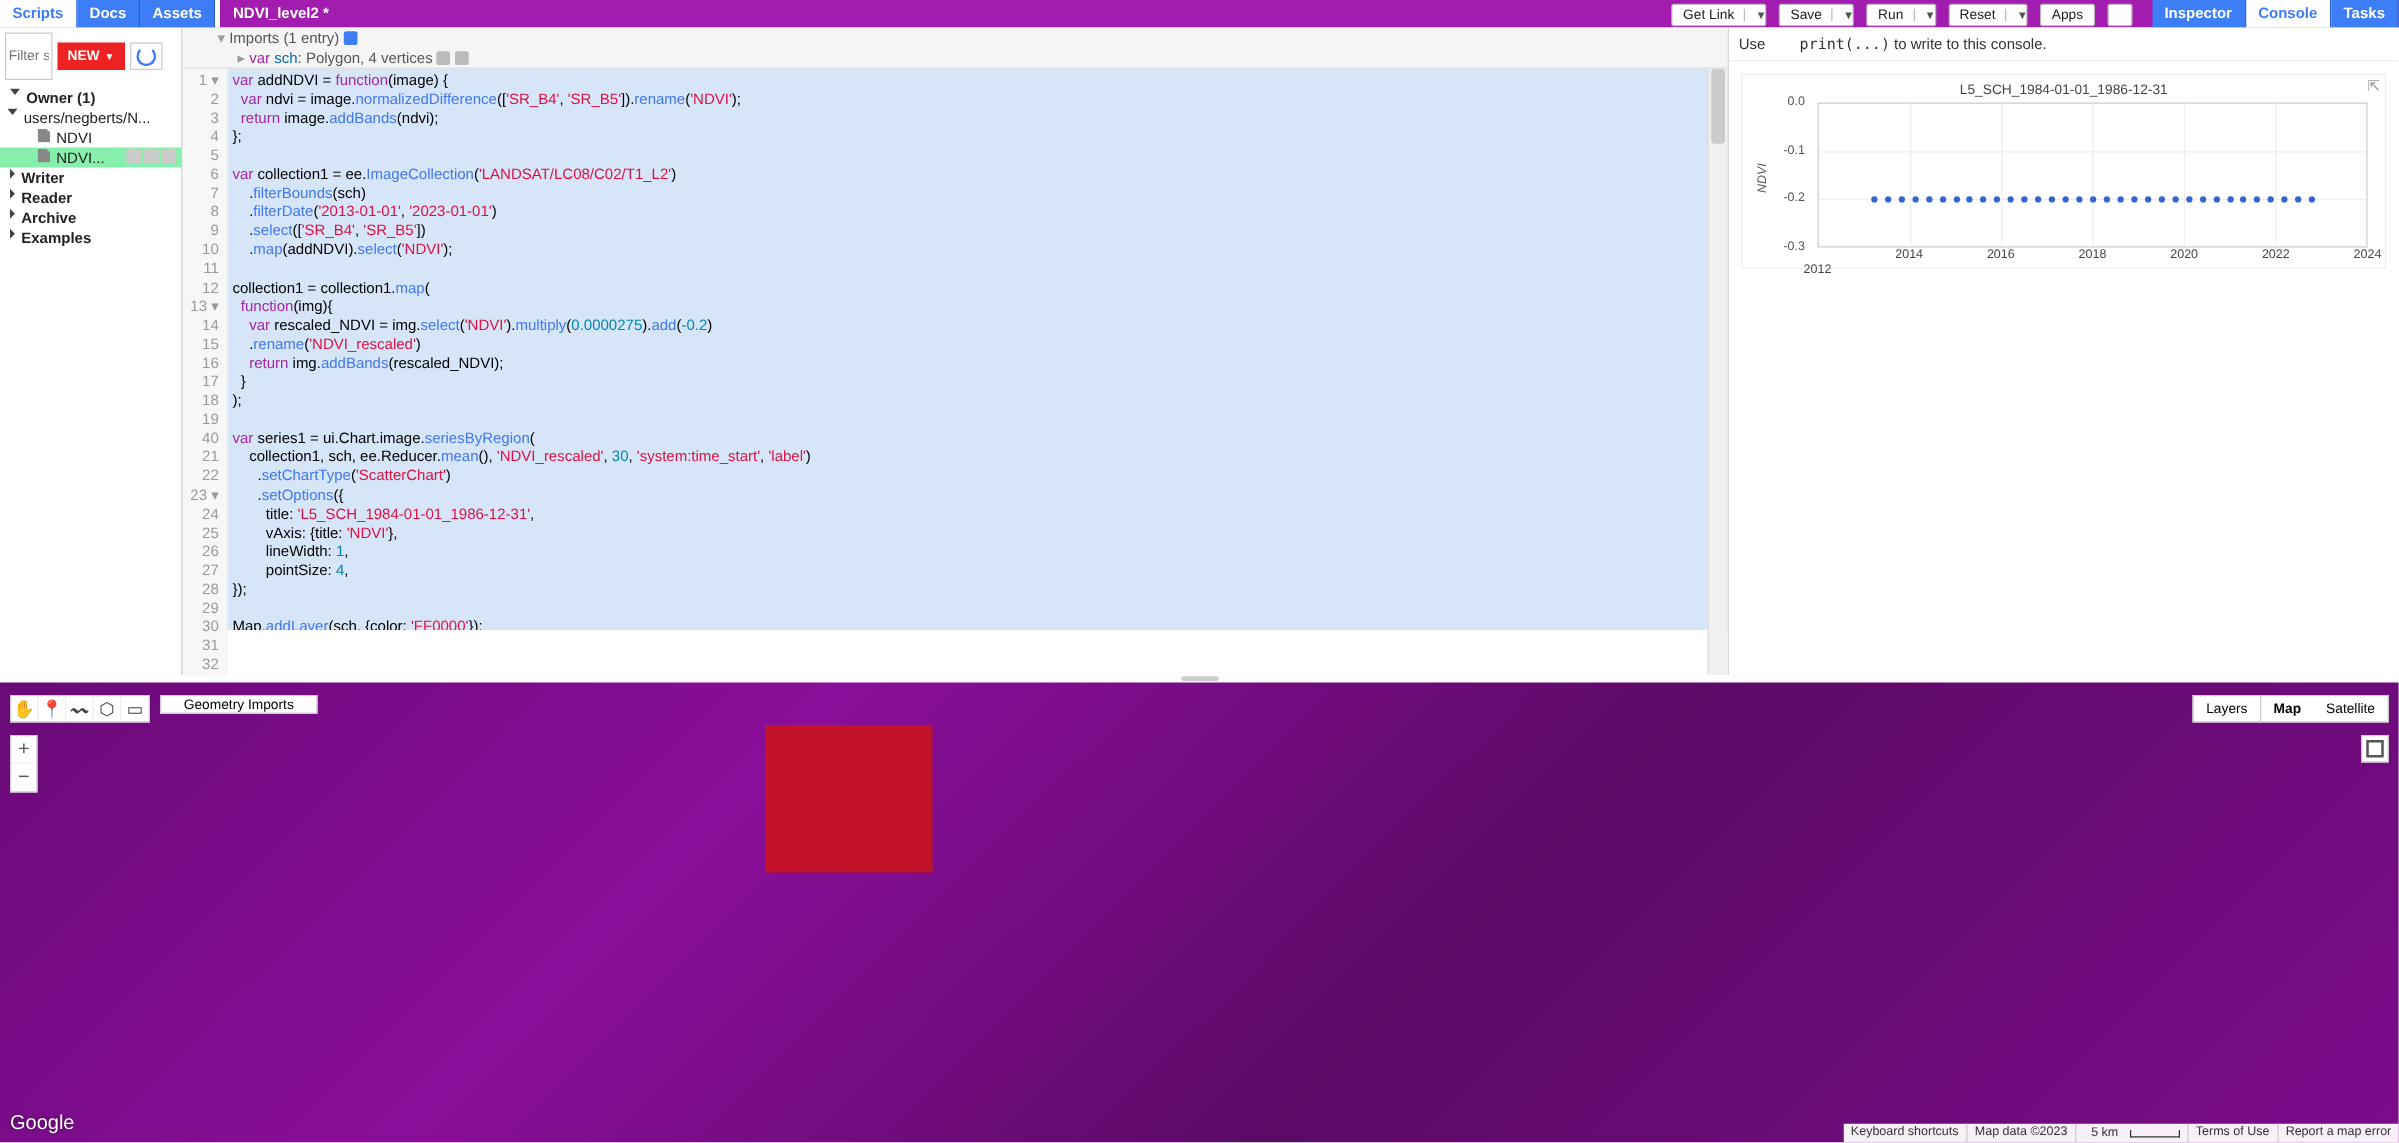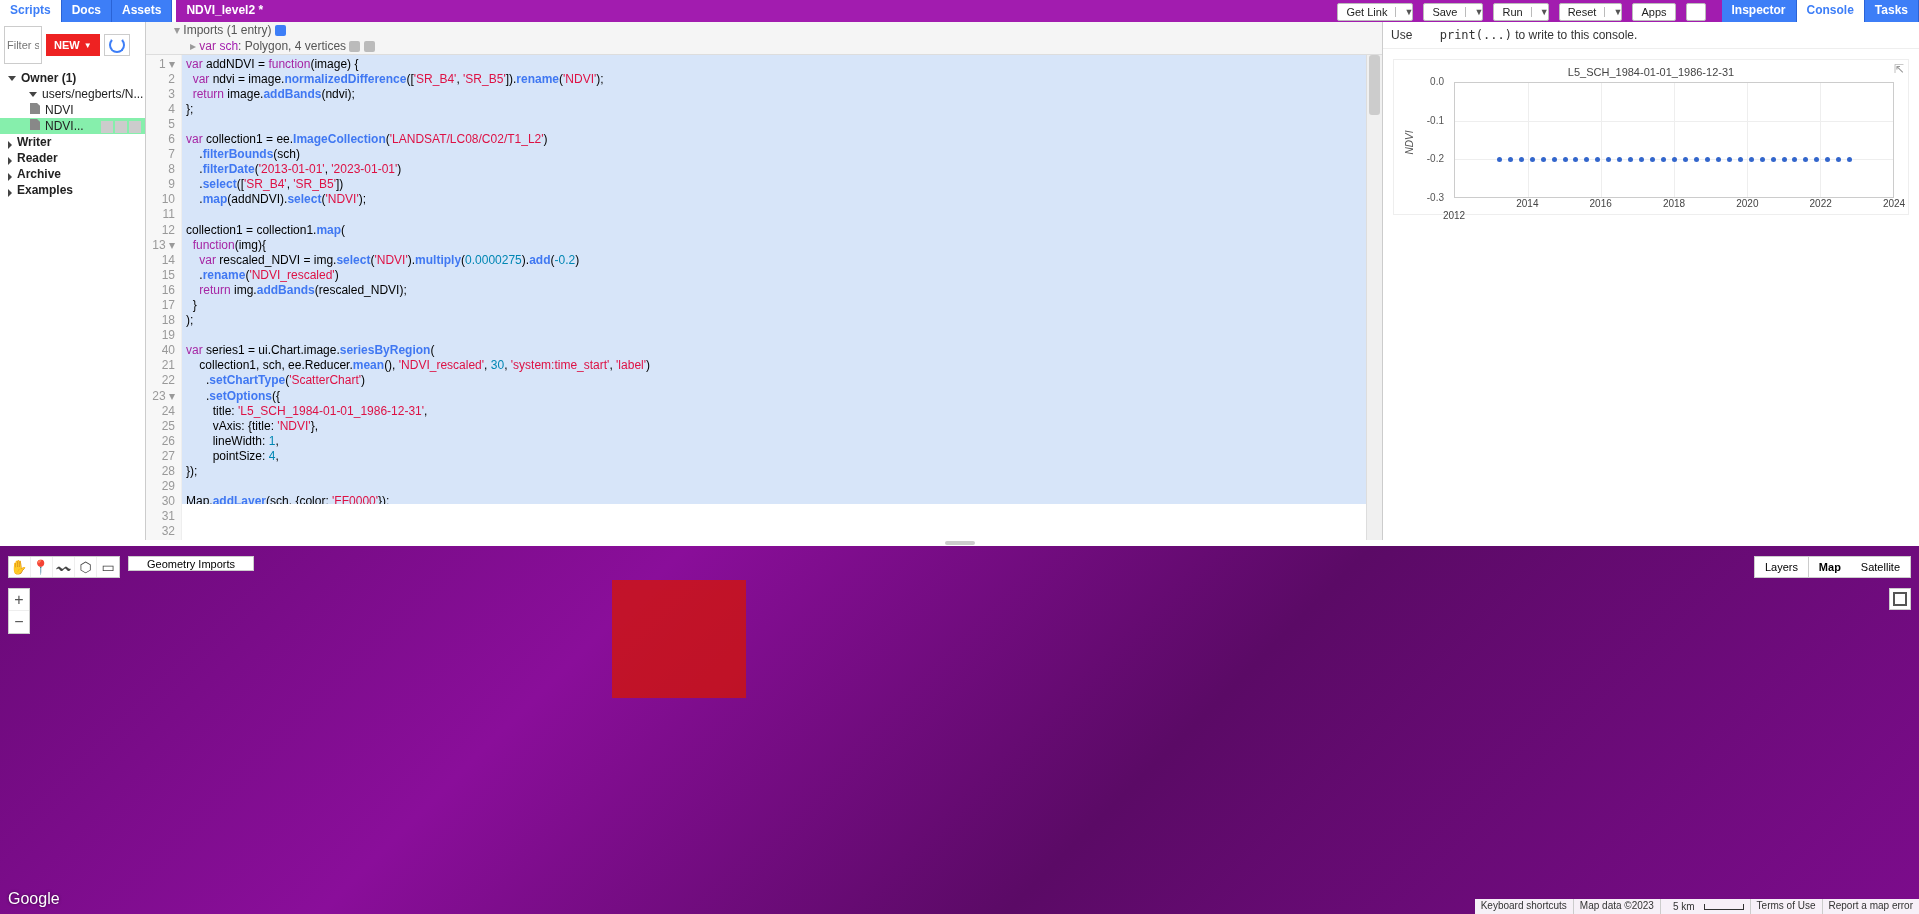--- a/index.html
+++ b/index.html
@@ -18,40 +18,40 @@
 .righttabs { display:flex; background:#3d7ef7; margin-left:10px; }
 .mainrow { display:flex; height:518px; }
 .leftpanel { width:146px; border-right:1px solid #ccc; background:#fff; display:flex; flex-direction:column; }
 .filterrow { display:flex; gap:4px; padding:4px; align-items:center; }
 .filterrow input { width:38px; height:38px; border:1px solid #ccc; padding:0 2px; font-size:11px; }
 .newbtn { background:#e22; color:#fff; border:none; height:22px; padding:0 8px; font-size:11px; font-weight:bold; display:flex; align-items:center; gap:4px; }
 .newbtn .caret { font-size:8px; }
 .refreshbtn { width:26px; height:22px; border:1px solid #ccc; background:#fff; display:flex; align-items:center; justify-content:center; }
 .refreshbtn::before{content:'';width:12px;height:12px;border:2px solid #3d7ef7;border-top-color:transparent;border-radius:50%;display:block;}
 .tree { padding:2px 0; font-size:12px; color:#222; }
-.tree .node { padding:1px 4px 1px 8px; white-space:nowrap; overflow:hidden; text-overflow:ellipsis; display:flex; align-items:flex-end; gap:2px; }
+.tree .node { padding:1px 4px 1px 8px; white-space:nowrap; overflow:hidden; text-overflow:ellipsis; display:flex; align-items:flex-start; gap:2px; }
 .tree .tri { display:inline-block; width:0; height:0; border-left:4px solid #444; border-top:4px solid transparent; border-bottom:4px solid transparent; margin-right:3px; }
 .tree .tri.open { border-left:4px solid transparent; border-right:4px solid transparent; border-top:5px solid #444; }
 .tree .bold { font-weight:bold; }
-.tree .ind1{padding-left:29px;} .tree .ind2{padding-left:30px;}
+.tree .ind1{padding-left:6px;} .tree .ind2{padding-left:30px;}
 .tree .file::before{content:'';display:inline-block;width:10px;height:11px;background:#888;margin-right:3px;clip-path:polygon(0 0,70% 0,100% 25%,100% 100%,0 100%);}
 .tree .sel { background:#86efac; }
 .tree .iconset { margin-left:auto; display:flex; gap:2px; }
 .tree .ic { width:12px; height:12px; background:#ccc; }
 .editorpanel { flex:1; position:relative; display:flex; flex-direction:column; border-right:1px solid #ccc; }
 .importsbar { background:#f5f5f5; border-bottom:1px solid #ddd; font-family:Consolas,monospace; font-size:12px; color:#555; }
 .importsbar .line{padding:1px 6px 1px 28px;}
 .importsbar .k{color:#a626a4;}
 .importsbar .sq{display:inline-block;width:11px;height:11px;background:#3d7ef7;border-radius:2px;vertical-align:middle;}
 .codewrap { flex:1; display:flex; overflow:hidden; position:relative; }
 .gutter { width:36px; background:#f7f7f7; border-right:1px solid #eee; text-align:right; padding:1.5px 6px 0 0; font-family:Consolas,monospace; font-size:12px; color:#999; line-height:15.1px; }
 .codelines { flex:1; font-family:Consolas,monospace; font-size:12px; line-height:15.1px; padding:1.5px 0 0 4px; white-space:pre; background:#d7e5f9; position:relative; }
 .codelines .cl { height:15.1px; }
 .codelines .whitebg { position:absolute; left:0; right:0; top:449px; bottom:0; background:#fff; }
-.tok-k{color:#a626a4;} .tok-s{color:#d14;} .tok-n{color:#0086b3;} .tok-m{color:#4078f2;font-weight:bold;} .tok-c{color:#999;font-style:italic;}
+.tok-k{color:#a626a4;} .tok-s{color:#d14;} .tok-n{color:#0086b3;} .tok-m{color:#4078f2;} .tok-c{color:#999;font-style:italic;}
 .scrollbar{position:absolute;right:0;top:0;bottom:0;width:16px;background:#f0f0f0;border-left:1px solid #ddd;}
 .scrollbar .th{position:absolute;left:2px;right:2px;top:0;height:60px;background:#ccc;border-radius:3px;}
 .consolepanel { width:536px; background:#fff; display:flex; flex-direction:column; }
 .consoletip { padding:6px 8px; font-size:12px; color:#333; border-bottom:1px solid #eee;}
 .consoletip code{font-family:Consolas,monospace;padding-left:24px;}
 .chartcard { margin:10px; border:1px solid #eee; padding:6px 10px 2px 10px; position:relative; }
 .chartcard .popout { position:absolute; right:4px; top:2px; font-size:12px; color:#999; cursor:pointer;}
 .charttitle{font-size:11px;color:#444;text-align:center;}
 .chartarea{height:130px;position:relative;margin-top:4px;}
 .chartarea .yaxis{position:absolute;left:0;top:0;bottom:14px;width:46px;}
@@ -177,21 +177,21 @@
       <div class="node bold">
           <span class="tri"></span>
           <span>Examples</span>
         </div>
     </div>
   </div>
 
   <div class="editorpanel">
     <div class="importsbar">
       <div class="line"><span style="color:#999">▾ </span><span>Imports (1 entry)</span> <span class="sq"></span></div>
-      <div class="line" style="padding-left:44px;"><span style="color:#999">▸ </span><span class="k">var</span> <span style="color:#a21caf">sch</span>: <span style="color:#555">Polygon, 4 vertices</span> <span class="sq" style="background:#bbb"></span> <span class="sq" style="background:#bbb"></span></div>
+      <div class="line" style="padding-left:44px;"><span style="color:#999">▸ </span><span class="k">var</span> <span style="color:#0369a1">sch</span>: <span style="color:#555">Polygon, 4 vertices</span> <span class="sq" style="background:#bbb"></span> <span class="sq" style="background:#bbb"></span></div>
     </div>
     <div class="codewrap">
       <div class="gutter" id="gutter">
           <div style="white-space: nowrap;">1 ▾</div>
           <div style="white-space: nowrap;">2</div>
           <div style="white-space: nowrap;">3</div>
           <div style="white-space: nowrap;">4</div>
           <div style="white-space: nowrap;">5</div>
           <div style="white-space: nowrap;">6</div>
           <div style="white-space: nowrap;">7</div>

